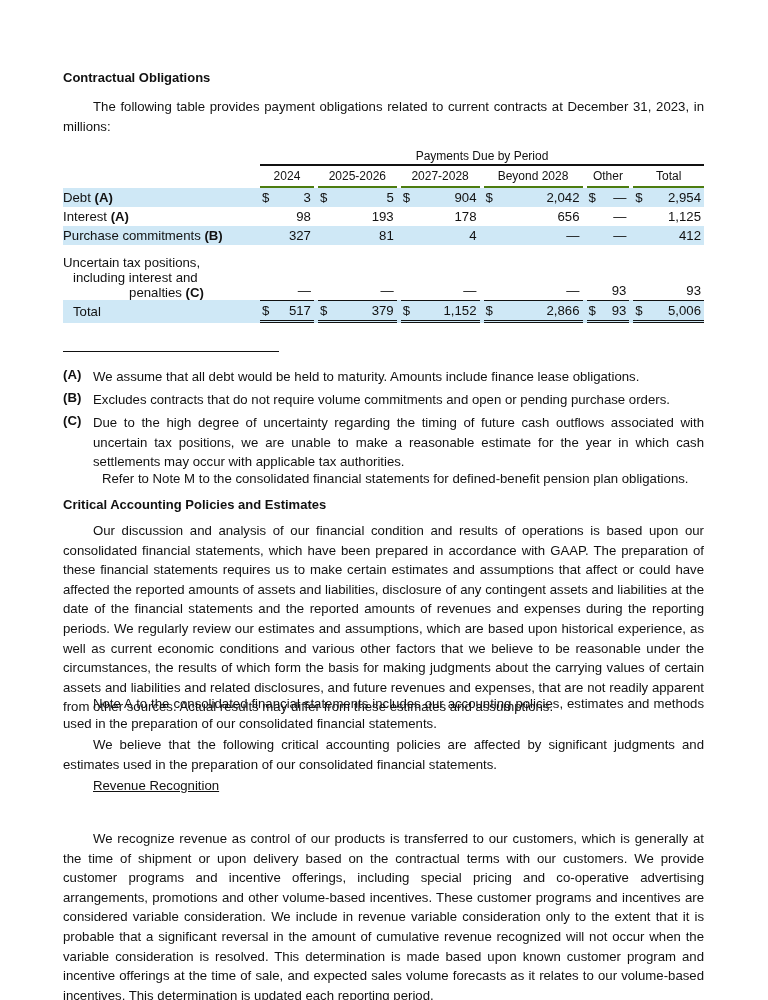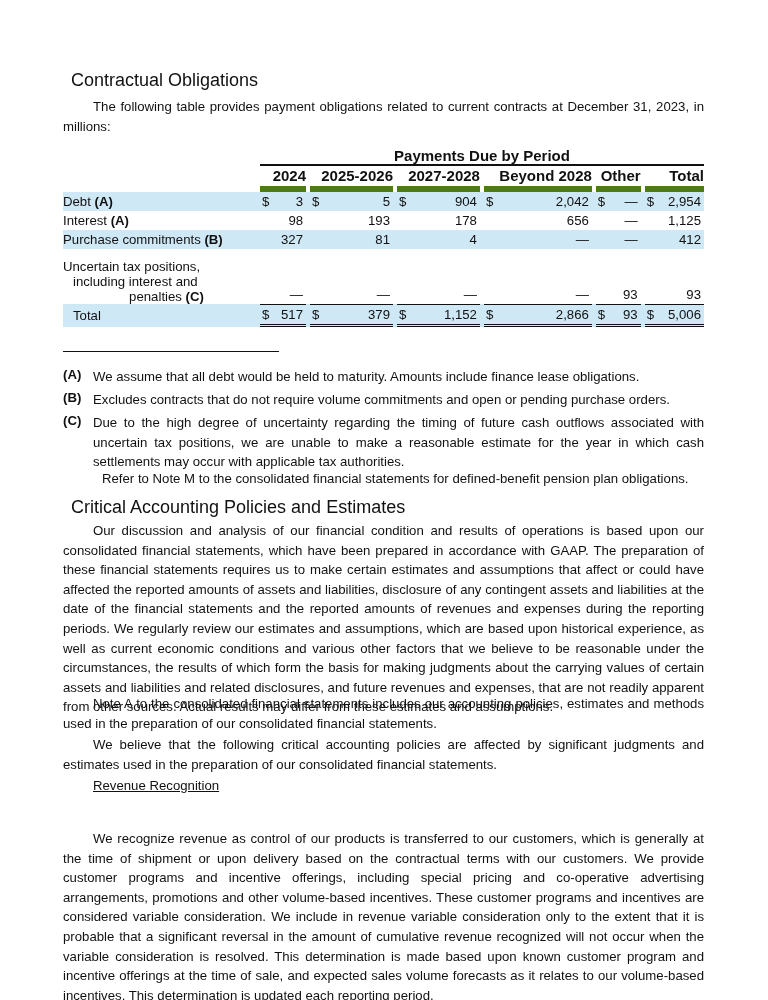--- a/index.html
+++ b/index.html
@@ -1,32 +1,32 @@
 <!DOCTYPE html>
 <html><head>
 <meta charset="utf-8">
 <style>
   html, body { margin: 0; padding: 0; background: #ffffff; }
   body { width: 768px; height: 1000px; position: relative; font-family: "Liberation Sans", sans-serif; color: #111; font-size: 13.2px; }
   .page { position: absolute; left: 63px; top: 0; width: 641px; }
-  .h { font-weight: normal; font-size: 18px; position: absolute; left: 8px; }
+  .h { font-weight: bold; font-size: 13px; position: absolute; left: 0; }
   p { margin: 0; line-height: 19.6px; text-align: justify; }
   .para { position: absolute; left: 0; width: 641px; }
   .indent { text-indent: 30px; }
   table { border-collapse: separate; border-spacing: 0; position: absolute; left: 0; top: 147px; width: 641px; font-size: 13.2px; }
   td, th { padding: 0; height: 19px; line-height: 19px; }
-  th { font-size: 15px; font-weight: bold; }
+  th { font-size: 12px; font-weight: normal; }
   .lab { width: 187px; text-align: left; }
   .blue td { background: #cfe8f6; }
   .ds { width: 14px; text-align: left; padding-left: 2px; }
   .num { text-align: right; padding-right: 3px; }
   .gap { width: 4px; }
   .bold { font-weight: bold; }
   .ppd { text-align: center; border-bottom: 2px solid #111; height: 16px; line-height: 16px; }
-  .colh { text-align: right; border-bottom: 6px solid #4d7c0f; height: 20px; line-height: 20px; }
+  .colh { text-align: center; border-bottom: 2px solid #4d7c0f; height: 20px; line-height: 20px; }
   .tot td.b { border-top: 1px solid #111; border-bottom: 3px double #111; }
   .fnline { position: absolute; left: 0; top: 351px; width: 216px; border-top: 1px solid #111; }
   .fn { position: absolute; left: 0; width: 641px; display: flex; }
   .fn .k { font-weight: bold; width: 30px; flex: none; }
   .fn .t { flex: 1; text-align: justify; line-height: 19.6px; }
   .ul { text-decoration: underline; }
   .pgnum { position: absolute; left: 0; width: 640px; text-align: center; top: 997px; font-size: 13px; }
 </style>
 </head>
 <body>

